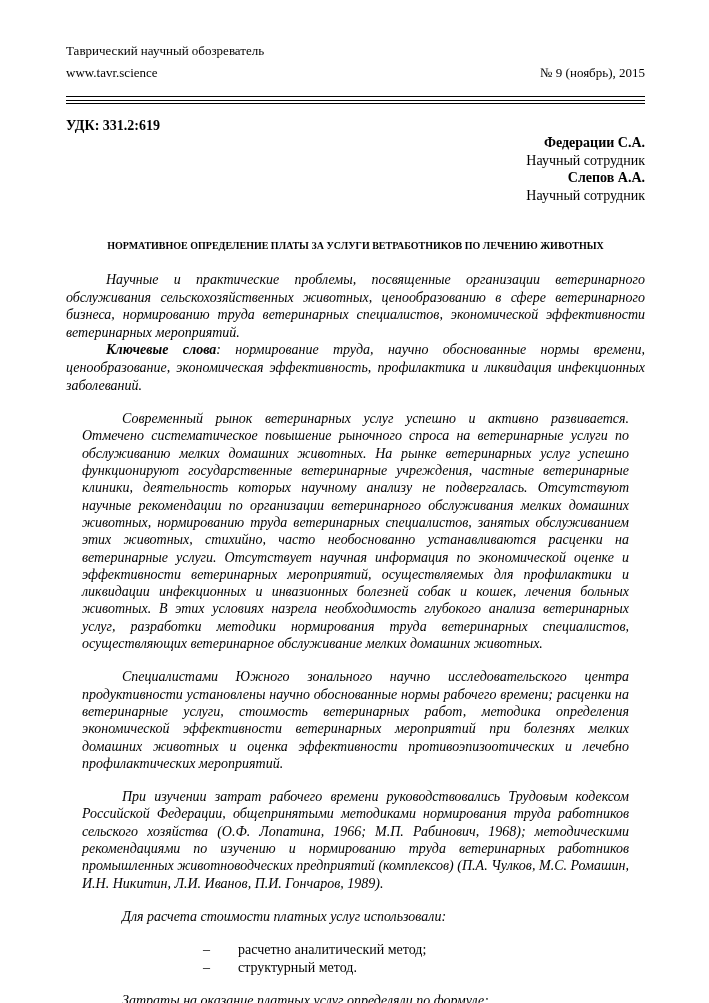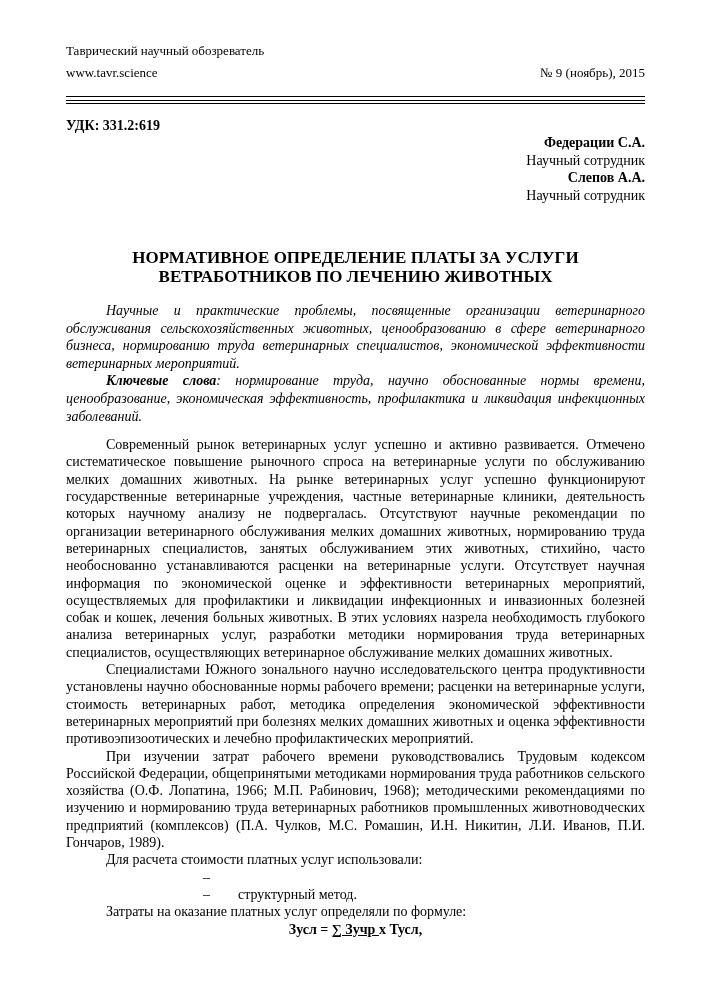--- a/index.html
+++ b/index.html
@@ -37,43 +37,44 @@
   
   .udc {
     margin-top: 13px;
     font-weight: bold;
   }
   .authors { text-align: right; }
   .author-block-2 { }
   .author-name { font-weight: bold; }
   
   .paper-title {
-    margin-top: 44px;
+    margin-top: 32px;
     text-align: center;
     font-weight: bold;
-    font-size: 17px;
+    font-size: 10px;
     line-height: 19px;
   }
   
   .abstract-block { margin-top: 16px; }
   .abstract-block p {
     margin: 0;
     font-style: italic;
     text-align: justify;
     text-indent: 40px;
     line-height: 17.6px;
   }
   .kw-label { font-weight: bold; }
   
   .body-text { margin-top: 11px; }
   .body-text p {
-    margin: 0;
+    margin: 16px;
     text-align: justify;
     text-indent: 40px;
     line-height: 17.3px;
+    font-style: italic;
   }
   .method-item {
     display: flex;
     padding-left: 137px;
     line-height: 17.3px;
   }
   .method-marker {
     width: 35px;
     flex: 0 0 35px;
   }
@@ -119,20 +120,21 @@
   </div>
 
   <div class="body-text">
     <p>Современный рынок ветеринарных услуг успешно и активно развивается. Отмечено систематическое повышение рыночного спроса на ветеринарные услуги по обслуживанию мелких домашних животных. На рынке ветеринарных услуг успешно функционируют государственные ветеринарные учреждения, частные ветеринарные клиники, деятельность которых научному анализу не подвергалась. Отсутствуют научные рекомендации по организации ветеринарного обслуживания мелких домашних животных, нормированию труда ветеринарных специалистов, занятых обслуживанием этих животных, стихийно, часто необоснованно устанавливаются расценки на ветеринарные услуги. Отсутствует научная информация по экономической оценке и эффективности ветеринарных мероприятий, осуществляемых для профилактики и ликвидации инфекционных и инвазионных болезней собак и кошек, лечения больных животных. В этих условиях назрела необходимость глубокого анализа ветеринарных услуг, разработки методики нормирования труда ветеринарных специалистов, осуществляющих ветеринарное обслуживание мелких домашних животных.</p>
     <p>Специалистами Южного зонального научно исследовательского центра продуктивности установлены научно обоснованные нормы рабочего времени; расценки на ветеринарные услуги, стоимость ветеринарных работ, методика определения экономической эффективности ветеринарных мероприятий при болезнях мелких домашних животных и оценка эффективности противоэпизоотических и лечебно профилактических мероприятий.</p>
     <p>При изучении затрат рабочего времени руководствовались Трудовым кодексом Российской Федерации, общепринятыми методиками нормирования труда работников сельского хозяйства (О.Ф. Лопатина, 1966; М.П. Рабинович, 1968); методическими рекомендациями по изучению и нормированию труда ветеринарных работников промышленных животноводческих предприятий (комплексов) (П.А. Чулков, М.С. Ромашин, И.Н. Никитин, Л.И. Иванов, П.И. Гончаров, 1989).</p>
     <p>Для расчета стоимости платных услуг использовали:</p>
 
     <div class="method-item">
       <span class="method-marker">–</span>
+      <span>расчетно аналитический метод;</span>
     </div>
     <div class="method-item">
       <span class="method-marker">–</span>
       <span>структурный метод.</span>
     </div>
 
     <p>Затраты на оказание платных услуг определяли по формуле:</p>
     <div class="formula-line"><span>Зусл = </span><span class="formula-underline">∑ Зучр </span><span>х Тусл,</span></div>
   </div>
 

